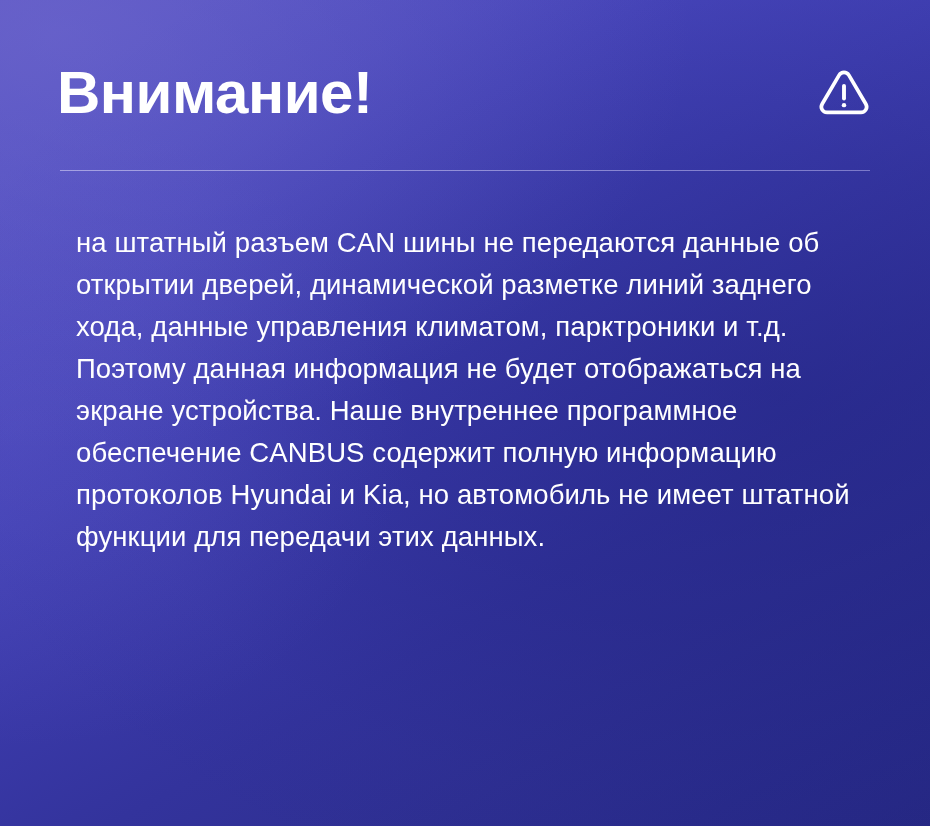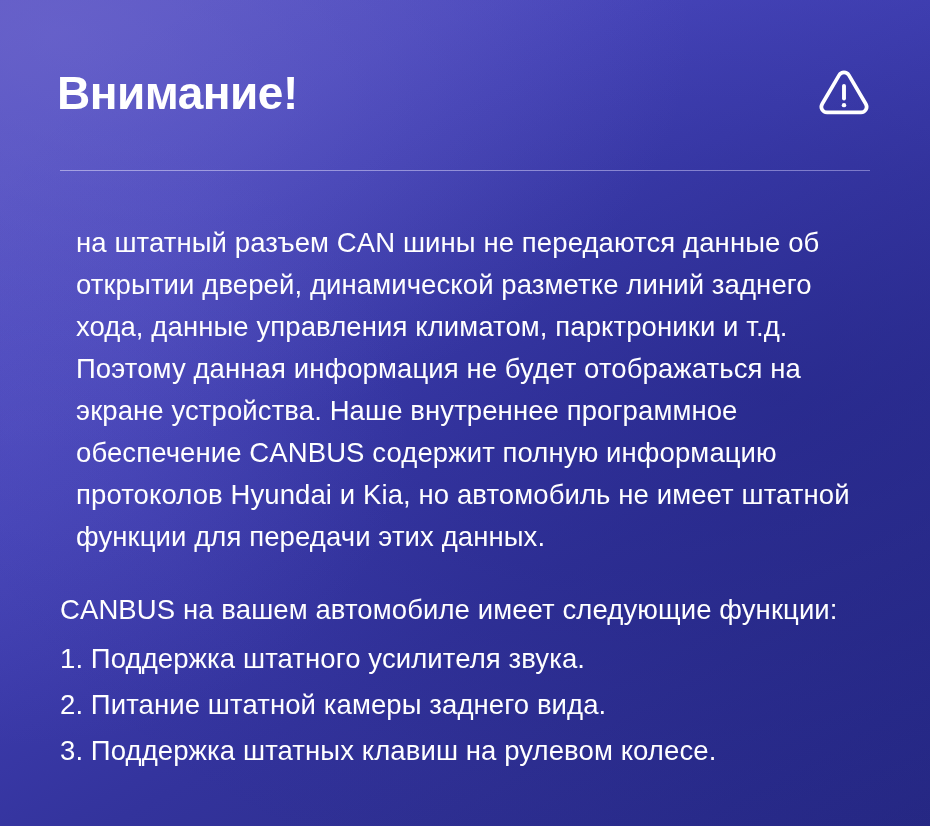--- a/index.html
+++ b/index.html
@@ -79,21 +79,21 @@
     top: 52px;
     right: 55px;
     height: 82px;
     display: flex;
     align-items: center;
     justify-content: space-between;
   }
   .headline {
     margin: 0;
     font-family: "Liberation Sans", sans-serif;
-    font-size: 46px;
+    font-size: 60px;
     font-weight: 700;
     line-height: 1;
     letter-spacing: -0.5px;
     color: #ffffff;
     white-space: nowrap;
   }
   .warn-icon {
     width: 58px;
     height: 58px;
     flex: 0 0 auto;
@@ -180,23 +180,15 @@
         </svg>
       </span>
     </div>
 
     <div class="divider"></div>
 
     <div class="body-block">
       <p class="para">на штатный разъем CAN шины не передаются данные об открытии дверей, динамической разметке линий заднего хода, данные управления климатом, парктроники и т.д. Поэтому данная информация не будет отображаться на экране устройства. Наше внутреннее программное обеспечение CANBUS содержит полную информацию протоколов Hyundai и Kia, но автомобиль не имеет штатной функции для передачи этих данных.</p>
     </div>
 
-    <div class="list-block">
-      <p class="list-lead">CANBUS на вашем автомобиле имеет следующие функции:</p>
-      <ul class="func-list">
-        <li class="func-item">1. Поддержка штатного усилителя звука.</li>
-        <li class="func-item">2. Питание штатной камеры заднего вида.</li>
-        <li class="func-item">3. Поддержка штатных клавиш на рулевом колесе.</li>
-      </ul>
-    </div>
 
   </div>
 </div>
 
 </body></html>

